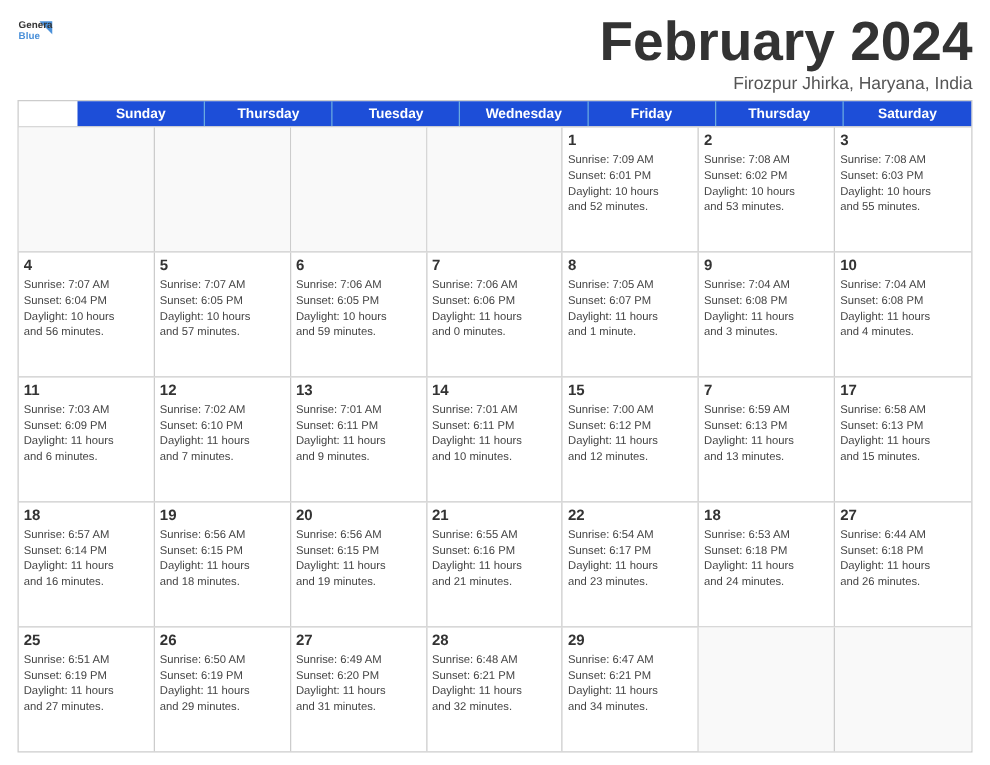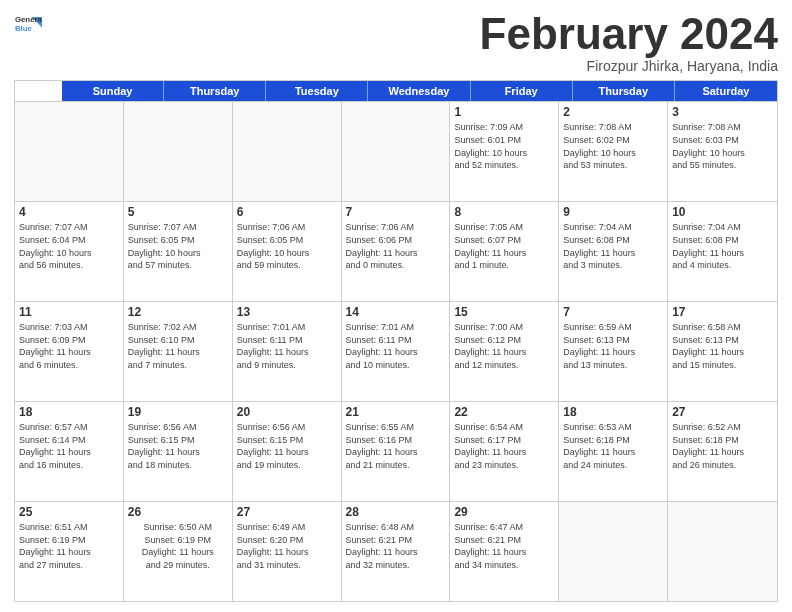--- a/index.html
+++ b/index.html
@@ -296,37 +296,37 @@
           </div>
           <div class="cal-cell">
             <div class="day-num">18</div>
             <div class="day-info" style="white-space: pre-line;">Sunrise: 6:53 AM
 Sunset: 6:18 PM
 Daylight: 11 hours
 and 24 minutes.</div>
           </div>
           <div class="cal-cell">
             <div class="day-num">27</div>
-            <div class="day-info" style="white-space: pre-line;">Sunrise: 6:52 AM
+            <div class="day-info" style="white-space: pre-line;">Sunrise: 6:44 AM
 Sunset: 6:18 PM
 Daylight: 11 hours
 and 26 minutes.</div>
           </div>
         </div>
         <div class="cal-row">
           <div class="cal-cell">
             <div class="day-num">25</div>
             <div class="day-info" style="white-space: pre-line;">Sunrise: 6:51 AM
 Sunset: 6:19 PM
 Daylight: 11 hours
 and 27 minutes.</div>
           </div>
           <div class="cal-cell">
             <div class="day-num">26</div>
-            <div class="day-info" style="white-space: pre-line; text-align: center;">Sunrise: 6:50 AM
+            <div class="day-info" style="white-space: pre-line;">Sunrise: 6:50 AM
 Sunset: 6:19 PM
 Daylight: 11 hours
 and 29 minutes.</div>
           </div>
           <div class="cal-cell">
             <div class="day-num">27</div>
             <div class="day-info" style="white-space: pre-line;">Sunrise: 6:49 AM
 Sunset: 6:20 PM
 Daylight: 11 hours
 and 31 minutes.</div>

